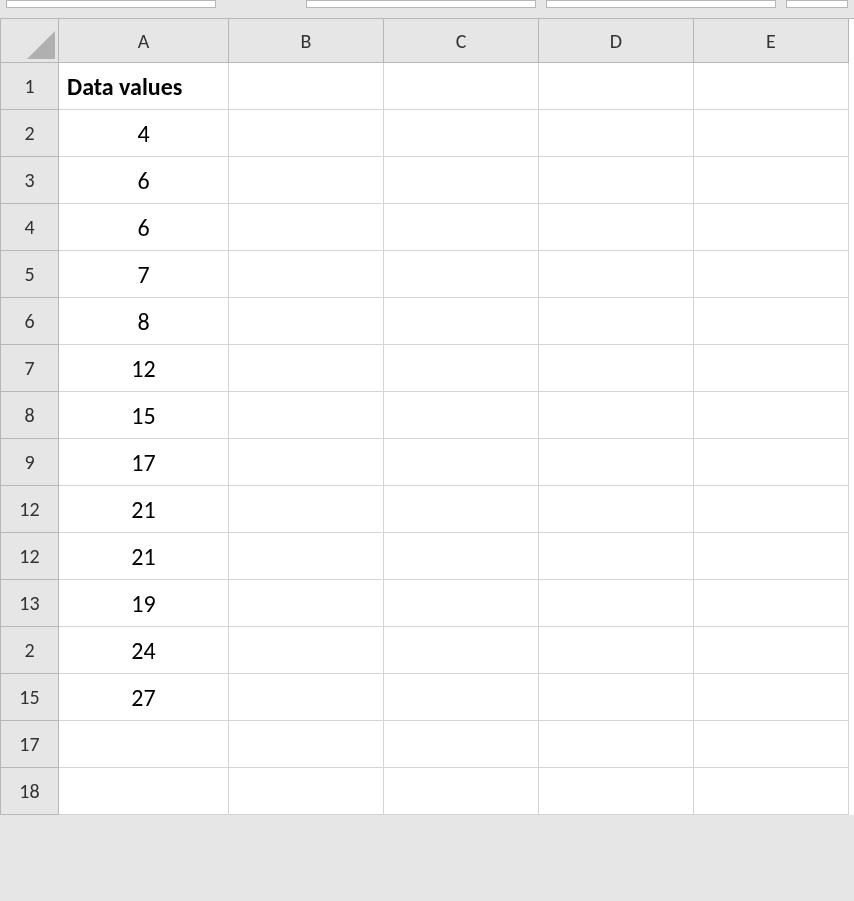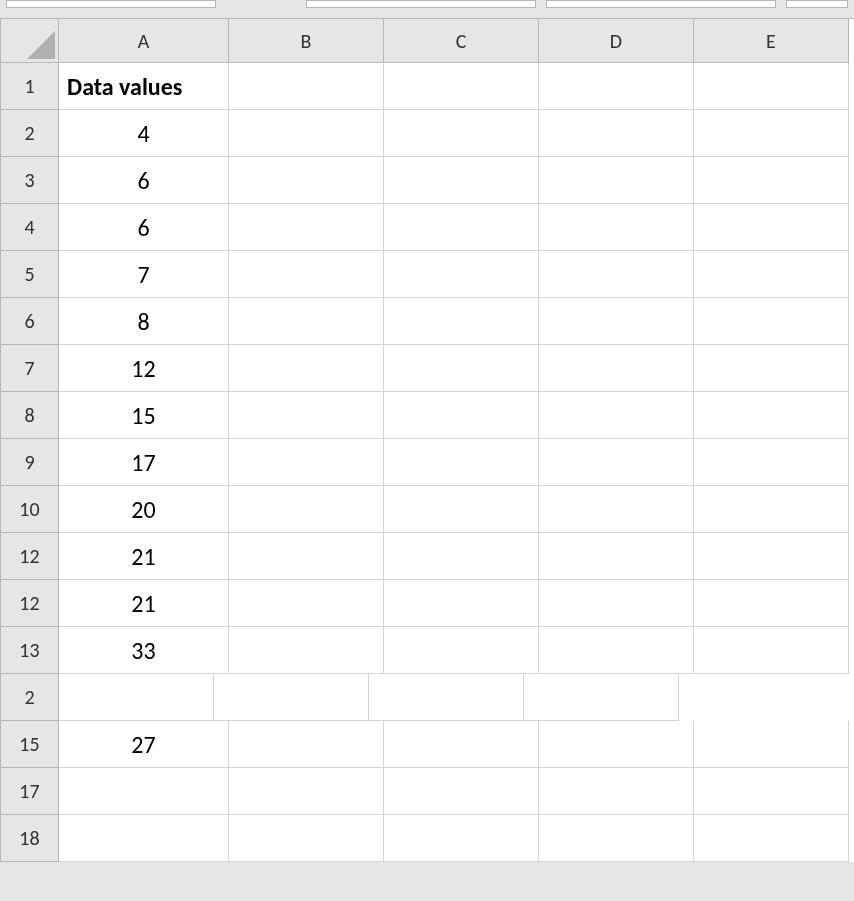--- a/index.html
+++ b/index.html
@@ -185,28 +185,20 @@
 
   <div class="row">
     <div class="rowhdr">9</div>
     <div class="col-A cell num">17</div>
     <div class="col-B cell"></div>
     <div class="col-C cell"></div>
     <div class="col-D cell"></div>
     <div class="col-E cell"></div>
   </div>
 
-  <div class="row">
-    <div class="rowhdr">10</div>
-    <div class="col-A cell num">20</div>
-    <div class="col-B cell"></div>
-    <div class="col-C cell"></div>
-    <div class="col-D cell"></div>
-    <div class="col-E cell"></div>
-  </div>
 
   <div class="row">
     <div class="rowhdr">12</div>
     <div class="col-A cell num">21</div>
     <div class="col-B cell"></div>
     <div class="col-C cell"></div>
     <div class="col-D cell"></div>
     <div class="col-E cell"></div>
   </div>
 
@@ -214,29 +206,30 @@
     <div class="rowhdr">12</div>
     <div class="col-A cell num">21</div>
     <div class="col-B cell"></div>
     <div class="col-C cell"></div>
     <div class="col-D cell"></div>
     <div class="col-E cell"></div>
   </div>
 
   <div class="row">
     <div class="rowhdr">13</div>
-    <div class="col-A cell num">33</div>
+    <div class="col-A cell num">19</div>
     <div class="col-B cell"></div>
     <div class="col-C cell"></div>
     <div class="col-D cell"></div>
     <div class="col-E cell"></div>
   </div>
 
   <div class="row">
     <div class="rowhdr">2</div>
+    <div class="col-A cell num">24</div>
     <div class="col-B cell"></div>
     <div class="col-C cell"></div>
     <div class="col-D cell"></div>
     <div class="col-E cell"></div>
   </div>
 
   <div class="row">
     <div class="rowhdr">15</div>
     <div class="col-A cell num">27</div>
     <div class="col-B cell"></div>

